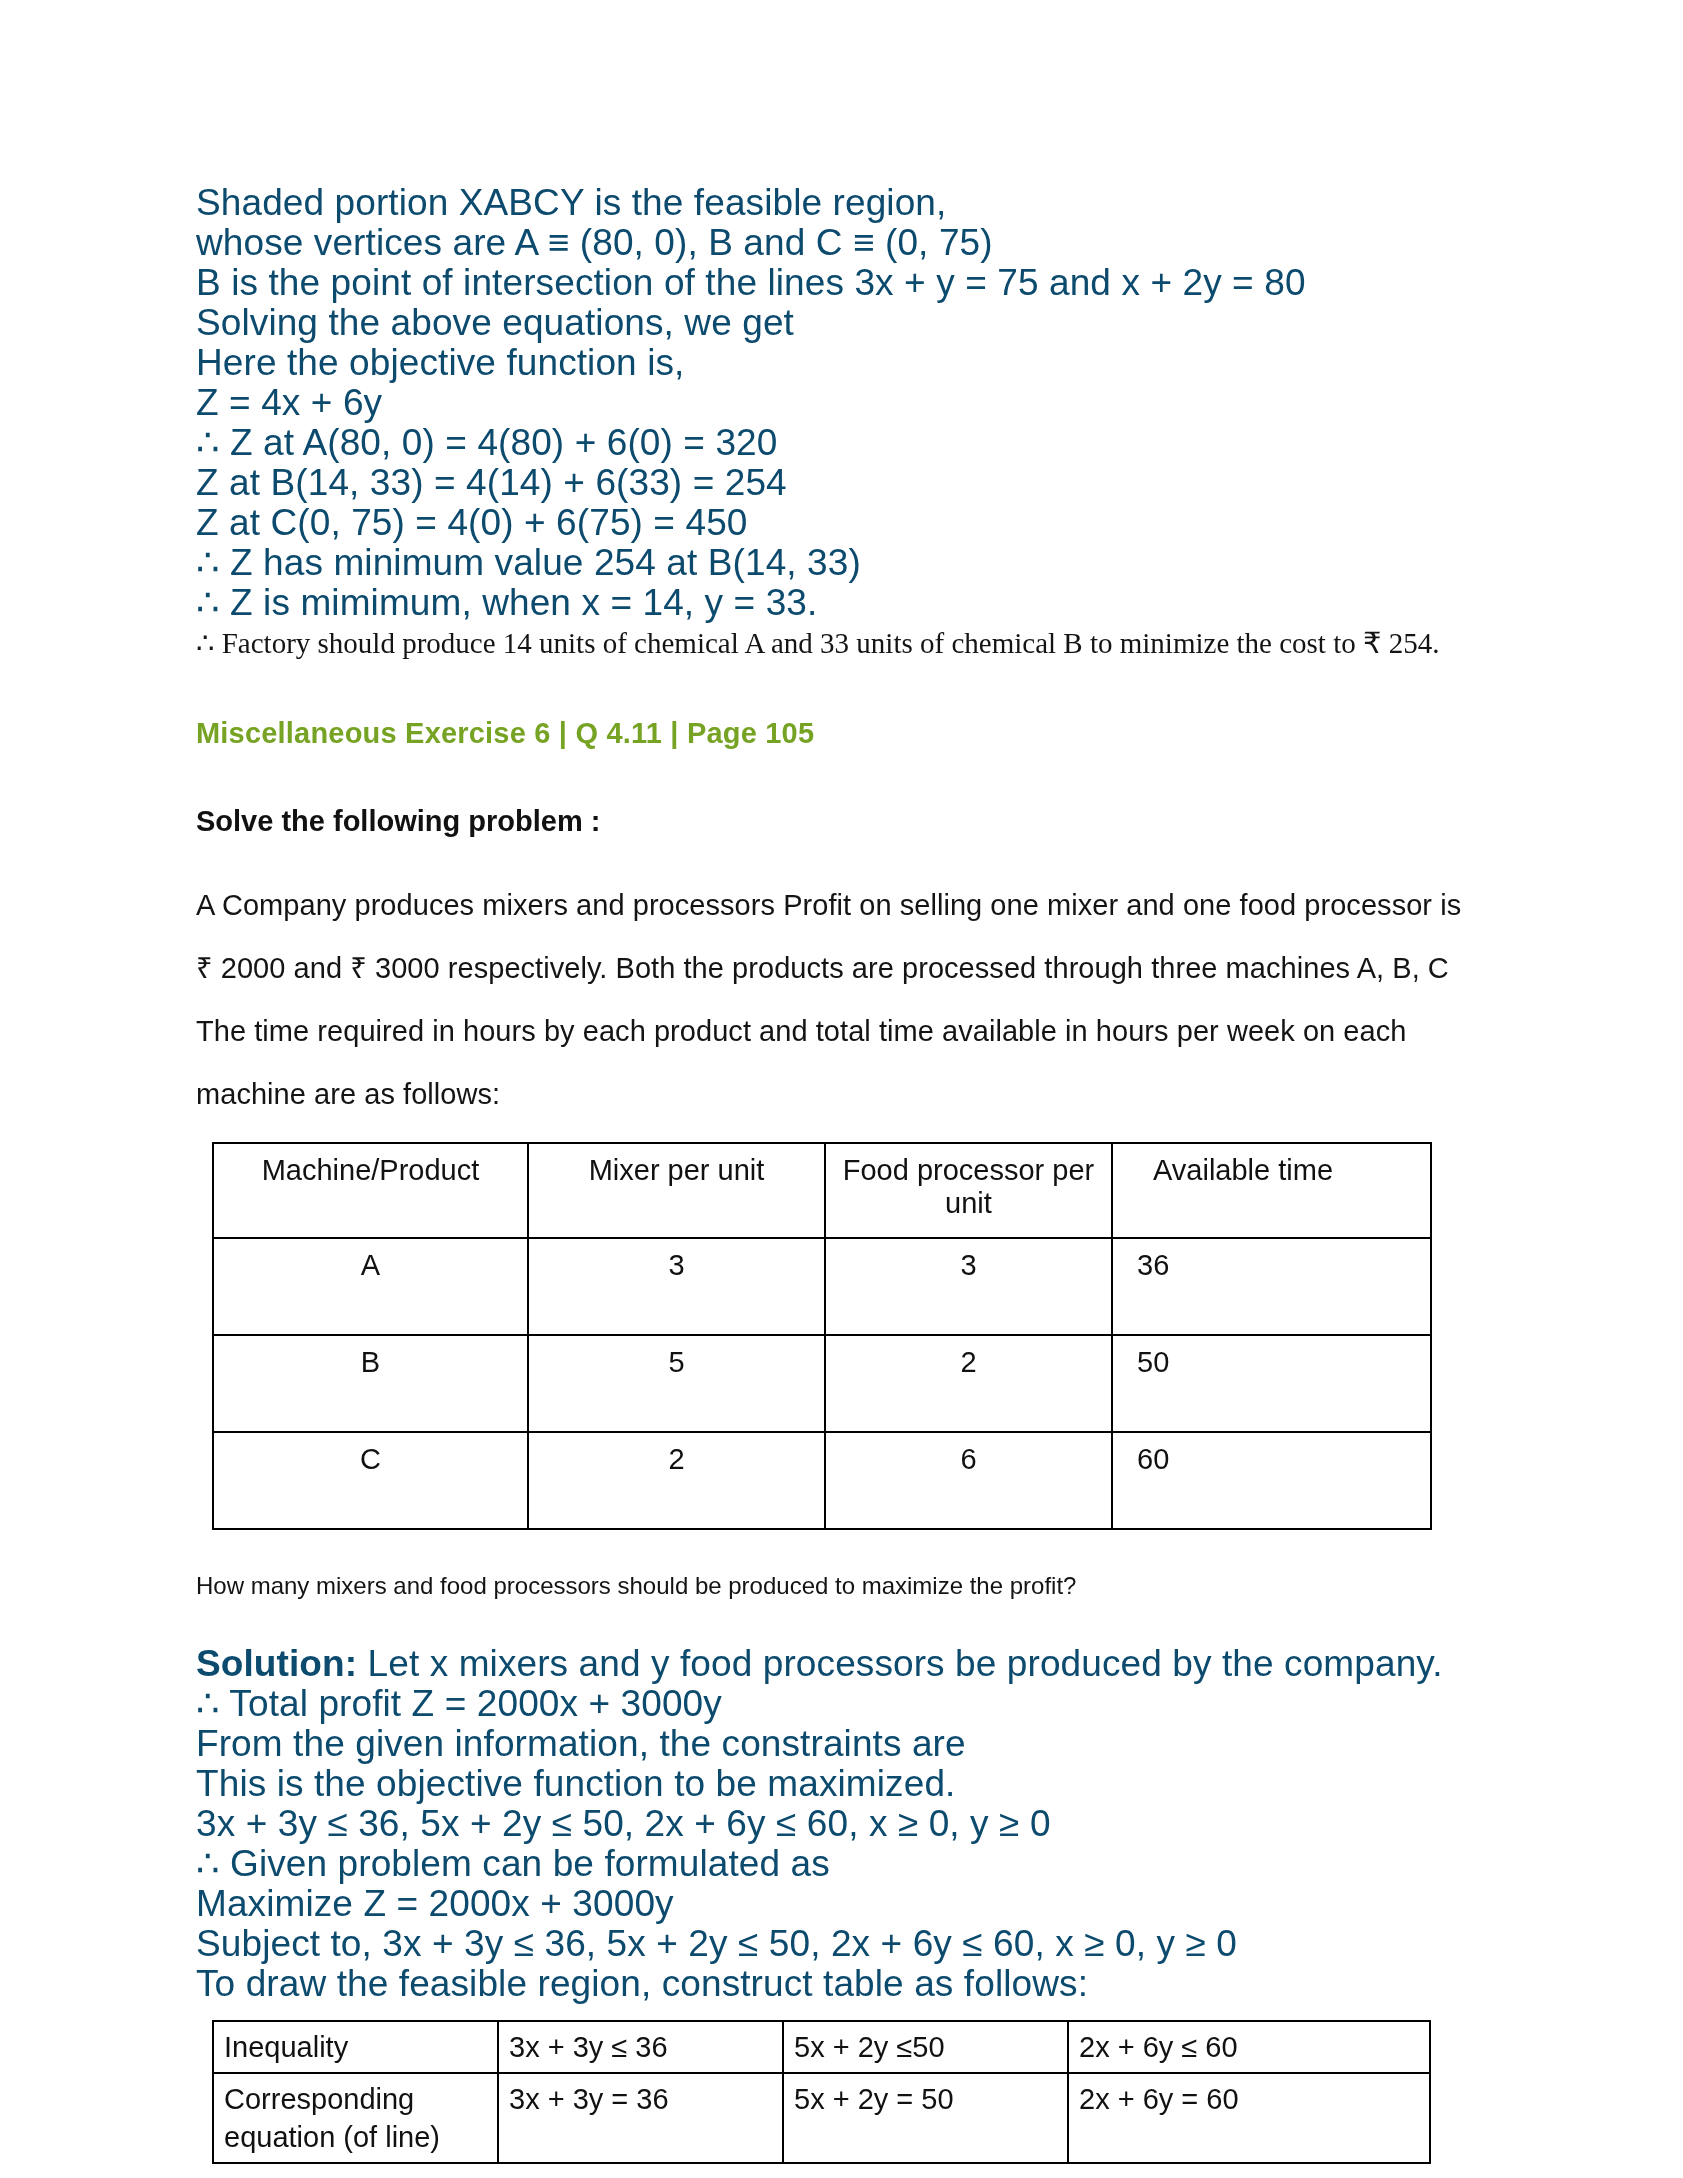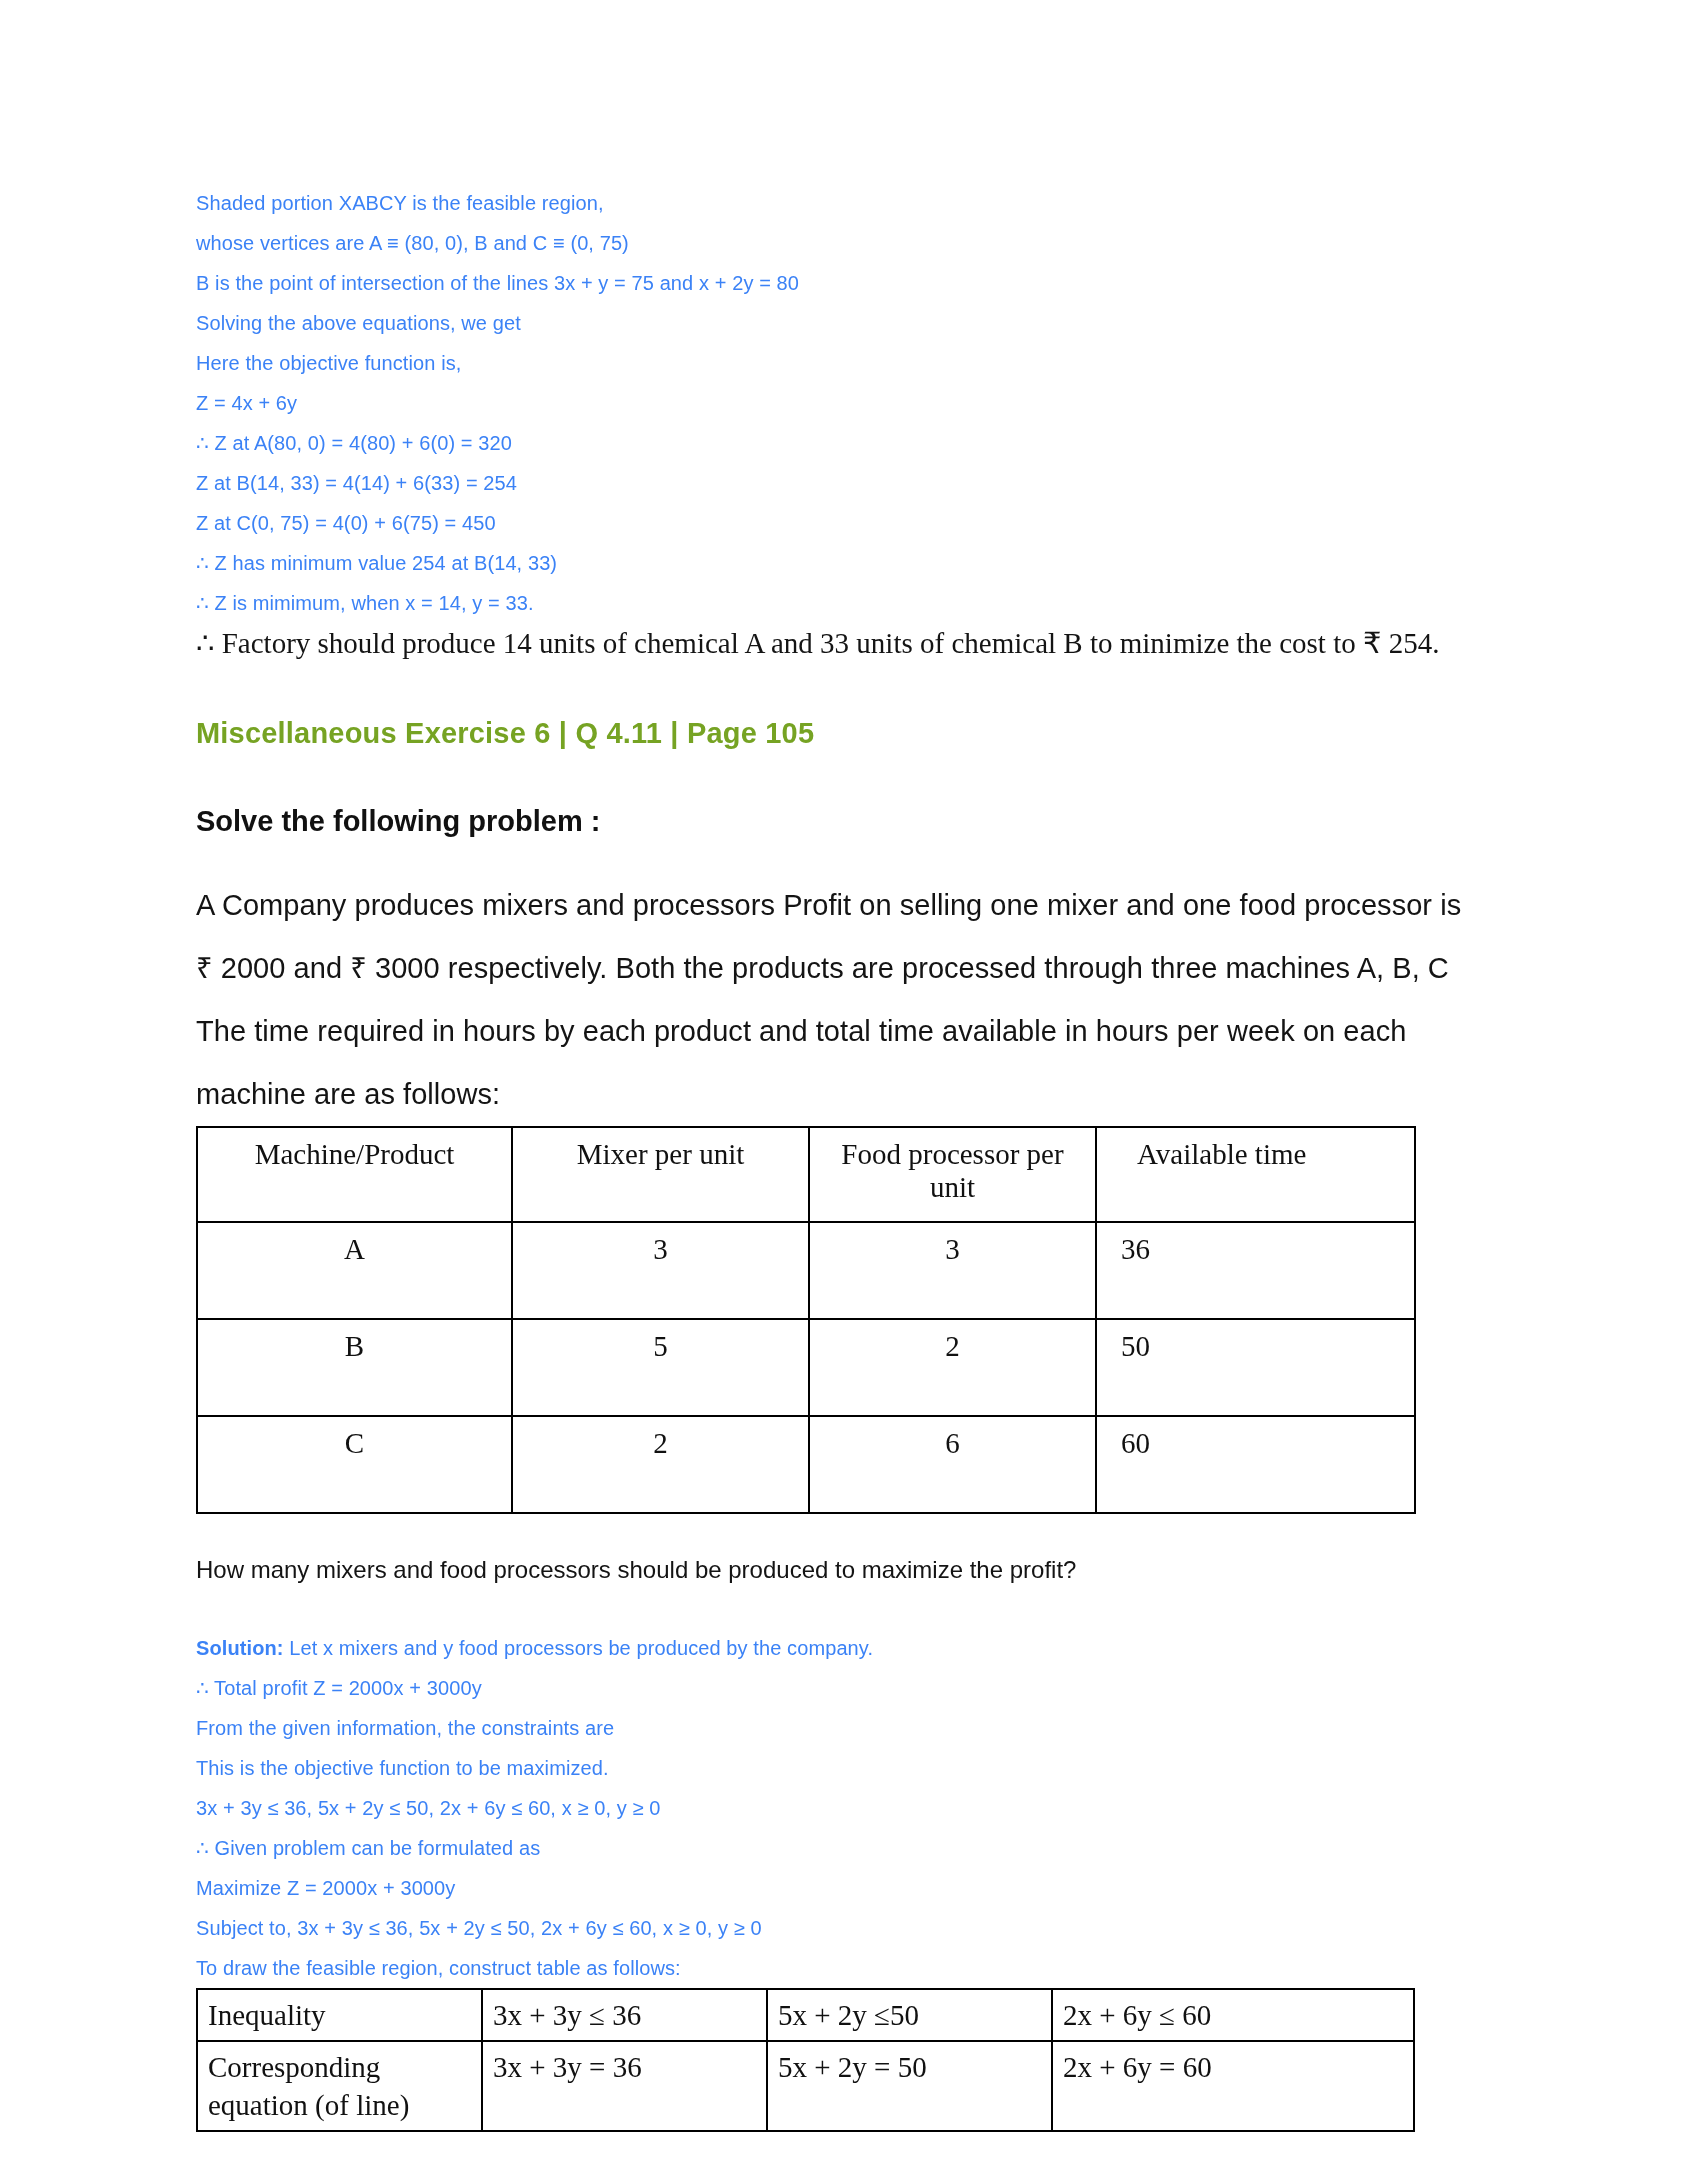--- a/index.html
+++ b/index.html
@@ -18,25 +18,25 @@
     position: relative;
     width: 1683px;
     height: 2178px;
     background: #ffffff;
     box-sizing: border-box;
     padding: 183px 198px 0 196px;
   }
 
   
   .line {
-    font-size: 20px;
+    font-size: 37px;
     line-height: 40px;
     letter-spacing: 0.1px;
     white-space: pre-wrap;
-    color: #3b82f6;
+    color: #0c4a6e;
   }
 
   .para-wrap {
     font-size: 29px;
     line-height: 40px;
     color: #141414;
     font-family: Liberation Serif, serif;
   }
 
   
@@ -65,23 +65,22 @@
     font-size: 29px;
     line-height: 63px;
     color: #141414;
     letter-spacing: 0.05px;
   }
 
   
   table.grid {
     border-collapse: collapse;
     width: 1218px;
-    margin: 0;
+    margin: 16px;
     table-layout: fixed;
-    font-family: Liberation Serif, serif;
   }
   table.grid td, table.grid th {
     border: 2px solid #000000;
     font-size: 29px;
     font-weight: normal;
     color: #111111;
     padding: 6px 10px;
     vertical-align: top;
   }
 

